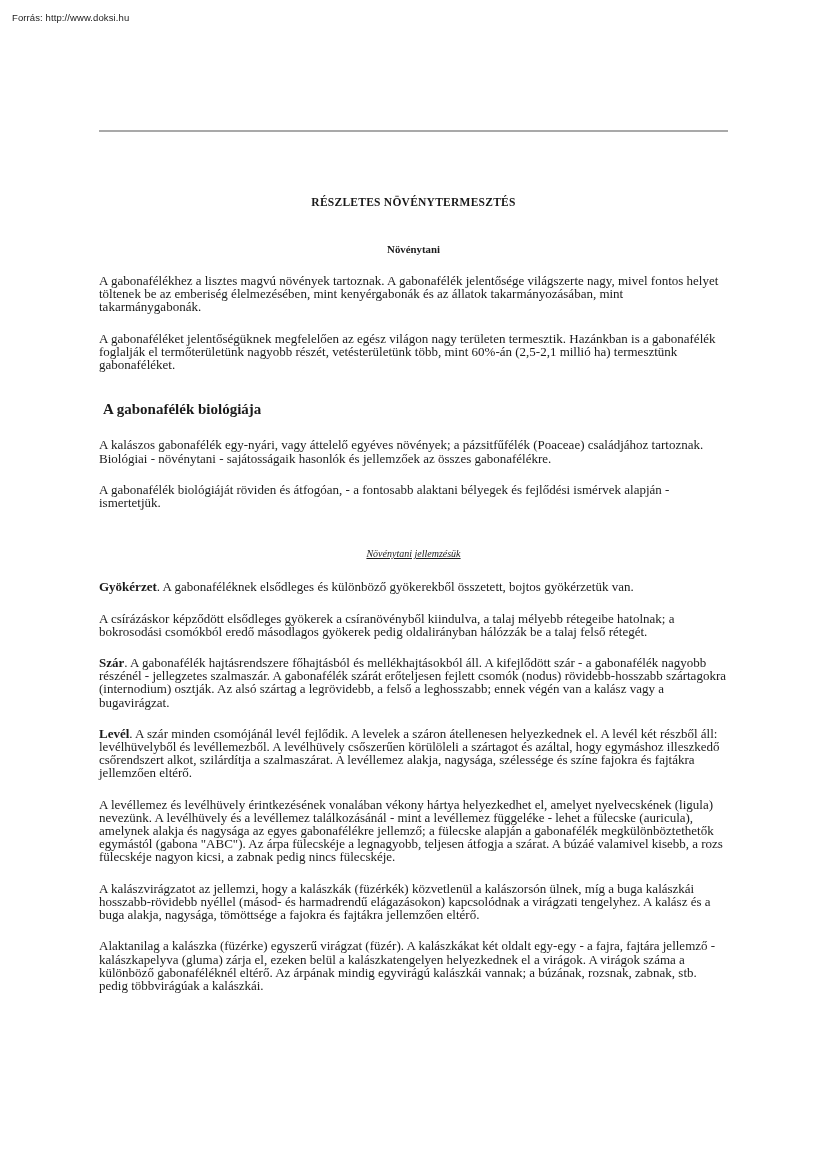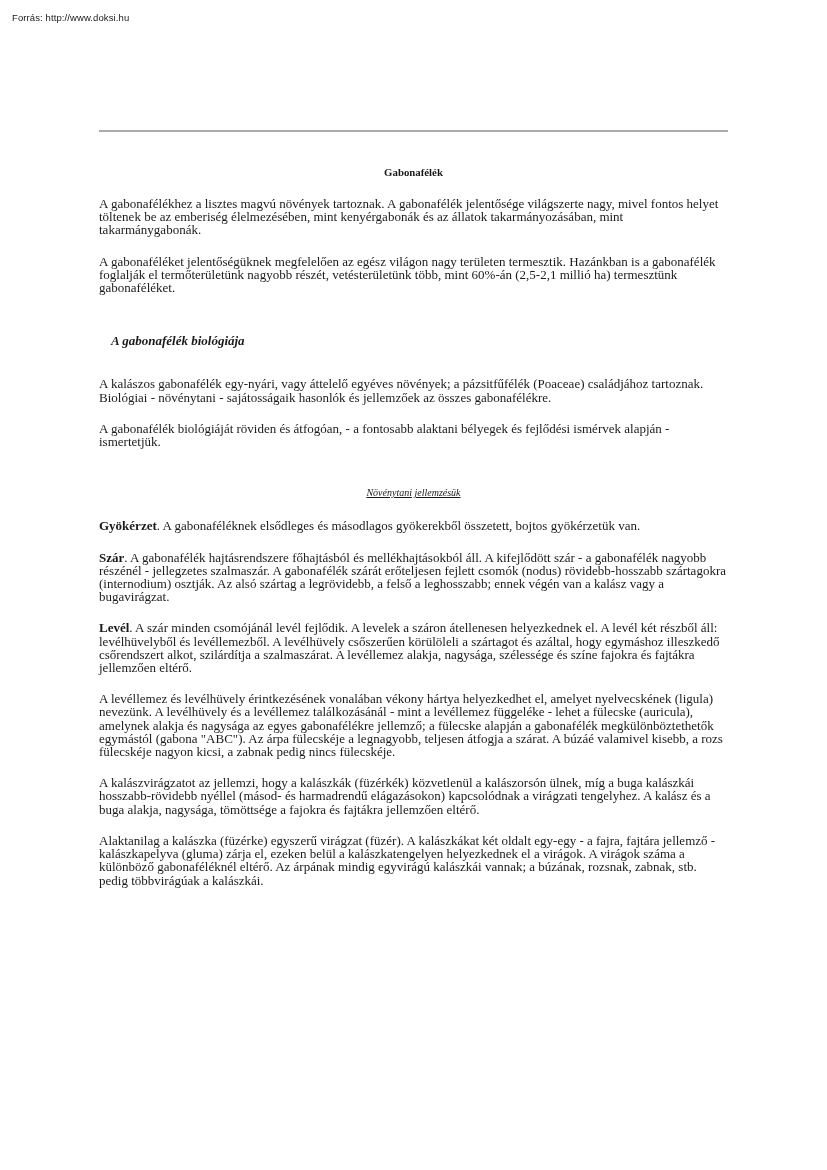--- a/index.html
+++ b/index.html
@@ -82,26 +82,25 @@
     padding-top: 15px;
   }
 
   
   .lead {
     font-weight: bold;
   }
 
   
   h2.section-heading {
-    font-size: 13px;
+    font-size: 15px;
     line-height: 13.2px;
     font-weight: bold;
-    margin: 12px;
+    margin: 4px;
     padding-top: 28px;
-    font-style: italic;
   }
 
   
   h3.center-heading {
     font-size: 10px;
     line-height: 13.2px;
     font-weight: normal;
     font-style: italic;
     text-decoration: underline;
     text-align: center;
@@ -114,37 +113,41 @@
 <body>
 
 <div class="page">
 
   <div class="source-banner">Forrás: http://www.doksi.hu</div>
 
   <div class="content">
 
     <hr class="top-rule">
 
+    <h1 class="doc-title">RÉSZLETES NÖVÉNYTERMESZTÉS</h1>
 
-    <h2 class="doc-subtitle">Gabonafélék</h2>
+    <h2 class="doc-subtitle">Növénytani</h2>
 
     <p class="para">A gabonafélékhez a lisztes magvú növények tartoznak. A gabonafélék jelentősége világszerte nagy, mivel fontos helyet töltenek be az emberiség élelmezésében, mint kenyérgabonák és az állatok takarmányozásában, mint takarmánygabonák.</p>
     <p class="para">A gabonaféléket jelentőségüknek megfelelően az egész világon nagy területen termesztik. Hazánkban is a gabonafélék foglalják el termőterületünk nagyobb részét, vetésterületünk több, mint 60%-án (2,5-2,1 millió ha) termesztünk gabonaféléket.</p>
 
     <h2 class="section-heading">A gabonafélék biológiája</h2>
 
     <p class="para">A kalászos gabonafélék egy-nyári, vagy áttelelő egyéves növények; a pázsitfűfélék (Poaceae) családjához tartoznak. Biológiai - növénytani - sajátosságaik hasonlók és jellemzőek az összes gabonafélékre.</p>
     <p class="para">A gabonafélék biológiáját röviden és átfogóan, - a fontosabb alaktani bélyegek és fejlődési ismérvek alapján - ismertetjük.</p>
 
     <h3 class="center-heading">Növénytani jellemzésük</h3>
 
     <p class="para tight">
-      <span class="lead">Gyökérzet</span><span>. A gabonaféléknek elsődleges és másodlagos gyökerekből összetett, bojtos gyökérzetük van.</span>
+      <span class="lead">Gyökérzet</span><span>. A gabonaféléknek elsődleges és különböző gyökerekből összetett, bojtos gyökérzetük van.</span>
     </p>
 
+    <p class="para">
+      <span class="lead"></span><span>A csírázáskor képződött elsődleges gyökerek a csíranövényből kiindulva, a talaj mélyebb rétegeibe hatolnak; a bokrosodási csomókból eredő másodlagos gyökerek pedig oldalirányban hálózzák be a talaj felső rétegét.</span>
+    </p>
 
     <p class="para">
       <span class="lead">Szár</span><span>. A gabonafélék hajtásrendszere főhajtásból és mellékhajtásokból áll. A kifejlődött szár - a gabonafélék nagyobb részénél - jellegzetes szalmaszár. A gabonafélék szárát erőteljesen fejlett csomók (nodus) rövidebb-hosszabb szártagokra (internodium) osztják. Az alsó szártag a legrövidebb, a felső a leghosszabb; ennek végén van a kalász vagy a bugavirágzat.</span>
     </p>
 
     <p class="para">
       <span class="lead">Levél</span><span>. A szár minden csomójánál levél fejlődik. A levelek a száron átellenesen helyezkednek el. A levél két részből áll: levélhüvelyből és levéllemezből. A levélhüvely csőszerűen körülöleli a szártagot és azáltal, hogy egymáshoz illeszkedő csőrendszert alkot, szilárdítja a szalmaszárat. A levéllemez alakja, nagysága, szélessége és színe fajokra és fajtákra jellemzően eltérő.</span>
     </p>
 
     <p class="para">

